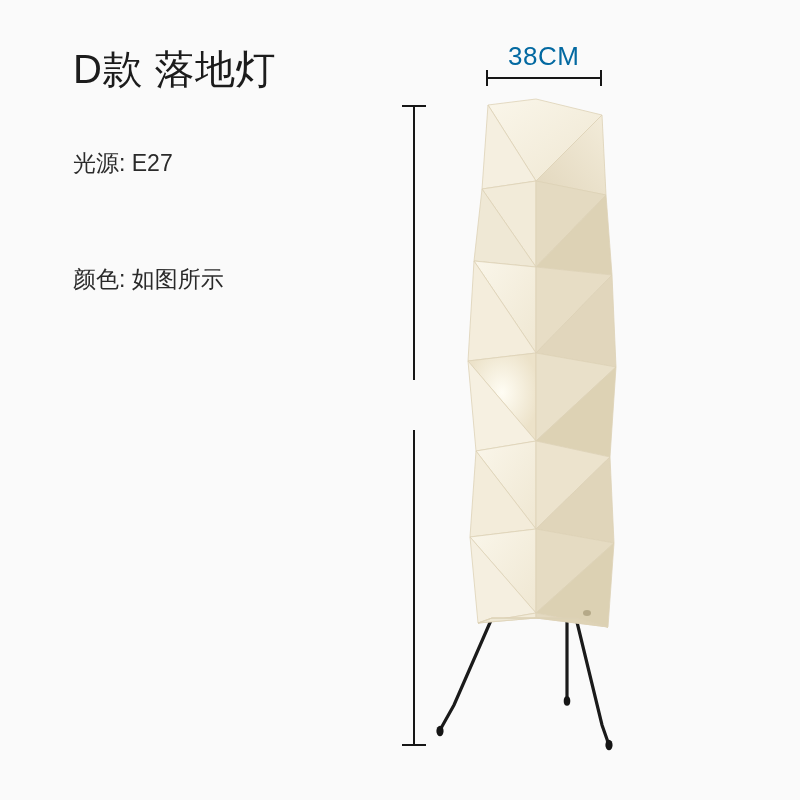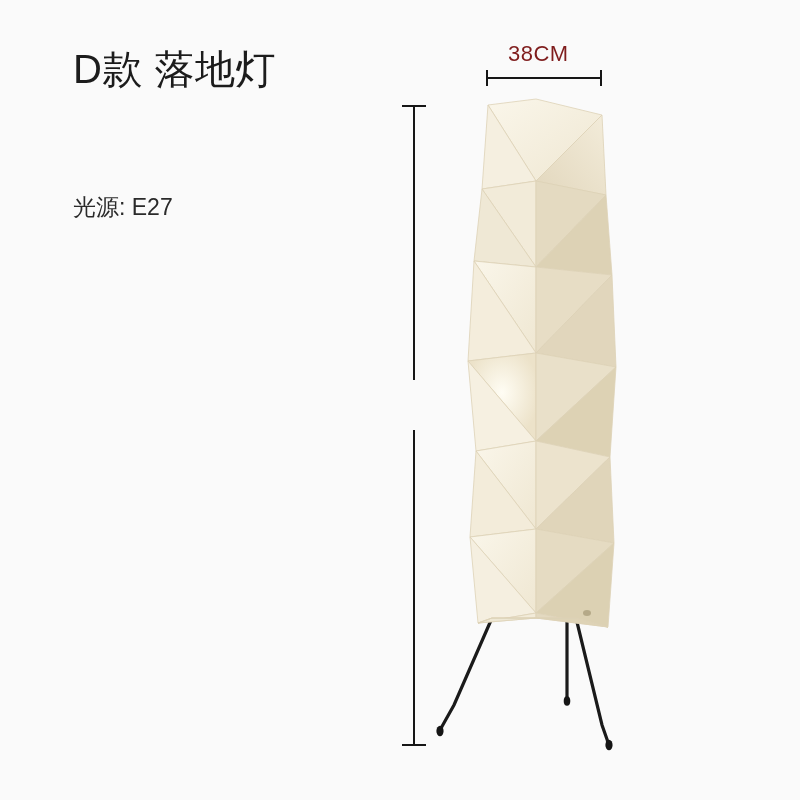--- a/index.html
+++ b/index.html
@@ -41,29 +41,29 @@
     white-space: nowrap;
   }
 
   .spec-line {
     font-size: 23px;
     line-height: 28px;
     color: #2a2a2a;
     white-space: nowrap;
   }
 
-  #spec-light   { position: absolute; left: 0; top: 105px; margin-top: 44px; }
+  #spec-light   { position: absolute; left: 0; top: 105px; }
   #spec-material{ position: absolute; left: 0; top: 163px; }
   #spec-color   { position: absolute; left: 0; top: 221px; }
 
   
   .dim-label {
     position: absolute;
-    font-size: 22px;
-    color: #7f1d1d;
+    font-size: 26px;
+    color: #0369a1;
     letter-spacing: 0.5px;
     white-space: nowrap;
     text-align: center;
   }
 
   #width-label  { left: 492px; top: 41px; }
   #height-label { left: 357px; top: 388px; }
 
   
   #width-dim {
@@ -121,20 +121,21 @@
 <body>
 
 <div id="stage">
 
   <div id="spec-panel">
     <div id="product-title">D款 落地灯</div>
 
     <div class="spec-line" id="spec-light">光源: E27</div>
 
 
+    <div class="spec-line" id="spec-color">颜色: 如图所示</div>
   </div>
 
   <div class="dim-label" id="width-label">38CM</div>
 
   <div id="width-dim"></div>
 
 
   <div class="vdim-seg" id="height-dim-upper"></div>
   <div class="vdim-seg" id="height-dim-lower"></div>
   <div class="vdim-cap" id="height-cap-top"></div>

